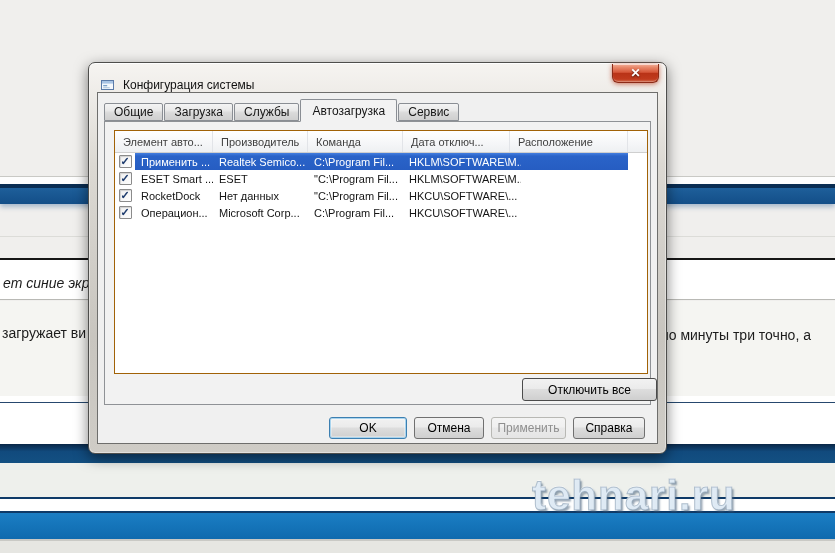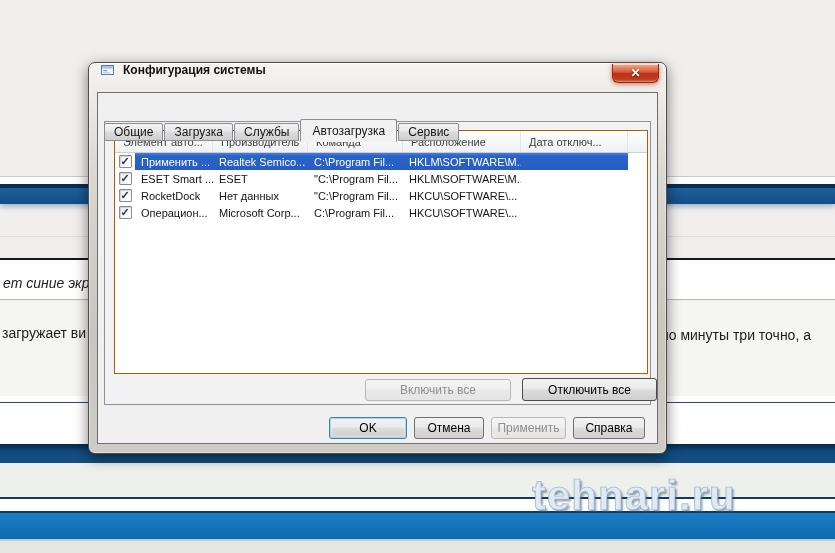--- a/index.html
+++ b/index.html
@@ -43,22 +43,22 @@
 
   
   .dialog {
     position:absolute; left:88px; top:62px; width:579px; height:392px;
     border:1px solid #4e4e4c; border-radius:7px;
     background:linear-gradient(#f6f4f1,#dcd9d3 26%,#c8c5bf 70%,#cfccc6);
     box-shadow:0 4px 14px rgba(0,0,0,0.5), inset 0 1px 0 rgba(255,255,255,0.85), inset 0 0 0 1px rgba(255,255,255,0.4);
     z-index:10;
   }
   .title-bar {
-    height:29px; display:flex; align-items:flex-start; gap:7px;
-    padding-left:11px; font-size:12px; color:#111; cursor:default;font-weight:bold;
+    height:29px; display:flex; align-items:flex-end; gap:7px;
+    padding-left:11px; font-size:12px; color:#111; cursor:default;
   }
   .close-btn {
     position:absolute; top:1px; right:7px; width:47px; height:19px;
     border:1px solid #8c2a16; border-top:none; border-radius:0 0 6px 6px;
     background:linear-gradient(#f3b09b 0%, #e88567 20%, #d6573a 46%, #b93317 52%, #c03a1d 84%, #d2684a 100%);
     box-shadow:inset 0 1px 0 rgba(255,255,255,.55), inset 0 -1px 1px rgba(255,255,255,.25), 0 1px 5px rgba(190,70,40,.75);
     display:flex; align-items:center; justify-content:center; cursor:pointer;
   }
   .close-x { color:#fff; font-size:12px; font-weight:bold; line-height:1; text-shadow:0 1px 2px rgba(0,0,0,.6); }
 
@@ -70,21 +70,21 @@
   
   .tab-strip { position:absolute; left:6px; top:6px; display:flex; align-items:flex-end; z-index:3; }
   .tab {
     height:18px; padding:0 9px; margin-right:1px;
     display:flex; align-items:center; font-size:12px; color:#161616;
     background:linear-gradient(#f4f4f4,#e9e9e9 40%,#dadada 55%,#cfcfcf);
     border:1px solid #8a8e94; border-radius:2px 2px 0 0; cursor:pointer;
   }
   .tab.active {
     height:23px; padding:0 11px; margin-bottom:-1px;
-    background:#f2f2f2; border-bottom:1px solid #f2f2f2; z-index:4;margin-top:20px;
+    background:#f2f2f2; border-bottom:1px solid #f2f2f2; z-index:4;
   }
   .tab-panel {
     position:absolute; left:6px; right:6px; top:28px; height:284px;
     background:#f2f2f2; border:1px solid #8f9296; z-index:2;
   }
 
   
   .listview {
     position:absolute; left:9px; top:8px; width:534px; height:244px;
     background:#ffffff; border:1px solid #a16207; overflow:hidden;
@@ -189,22 +189,22 @@
         </div>
     </div>
 
     <div class="tab-panel">
 
       <div class="listview">
         <div class="lv-header">
           <div class="hcell hc0">Элемент авто...</div>
           <div class="hcell hc1">Производитель</div>
           <div class="hcell hc2">Команда</div>
+          <div class="hcell hc4">Дата отключ...</div>
           <div class="hcell hc3">Расположение</div>
-          <div class="hcell hc4">Дата отключ...</div>
           <div class="hcell hfill"></div>
         </div>
 
         <div class="lv-row row-selected">
           <div class="cb-cell">
             <span class="cb">
                 <span class="check">✓</span>
               </span>
           </div>
           <div class="cell c-name">Применить ...</div>
@@ -247,21 +247,20 @@
               </span>
           </div>
           <div class="cell c-name">Операцион...</div>
           <div class="cell c-mfr">Microsoft Corp...</div>
           <div class="cell c-cmd">C:\Program Fil...</div>
           <div class="cell c-loc">HKCU\SOFTWARE\...</div>
           <div class="cell c-date"></div>
         </div>
       </div>
 
-      <div class="btn disabled btn-enable">Включить все</div>
       <div class="btn strong btn-disable">Отключить все</div>
     </div>
 
     <div class="bottom-row">
       <div class="btn default b-ok">OK</div>
       <div class="btn b-cancel">Отмена</div>
       <div class="btn disabled b-apply">Применить</div>
       <div class="btn b-help">Справка</div>
     </div>
 

